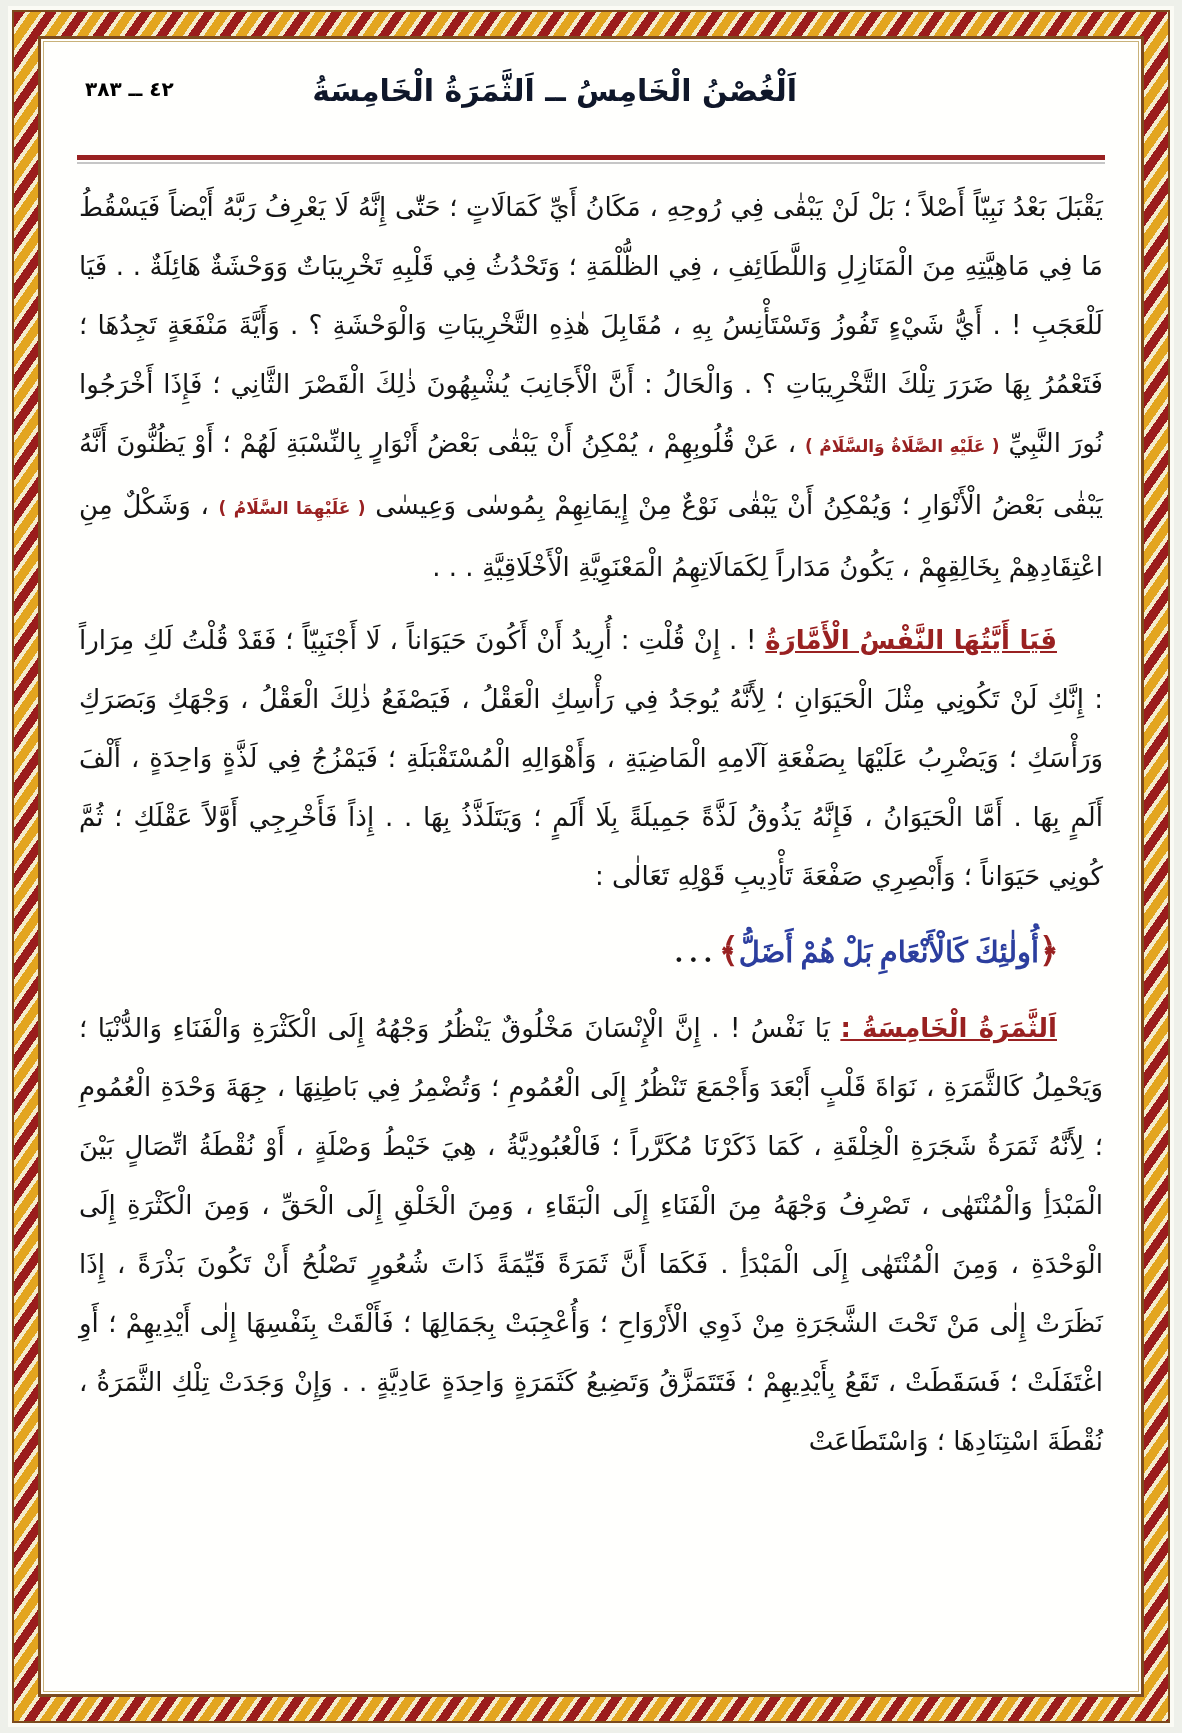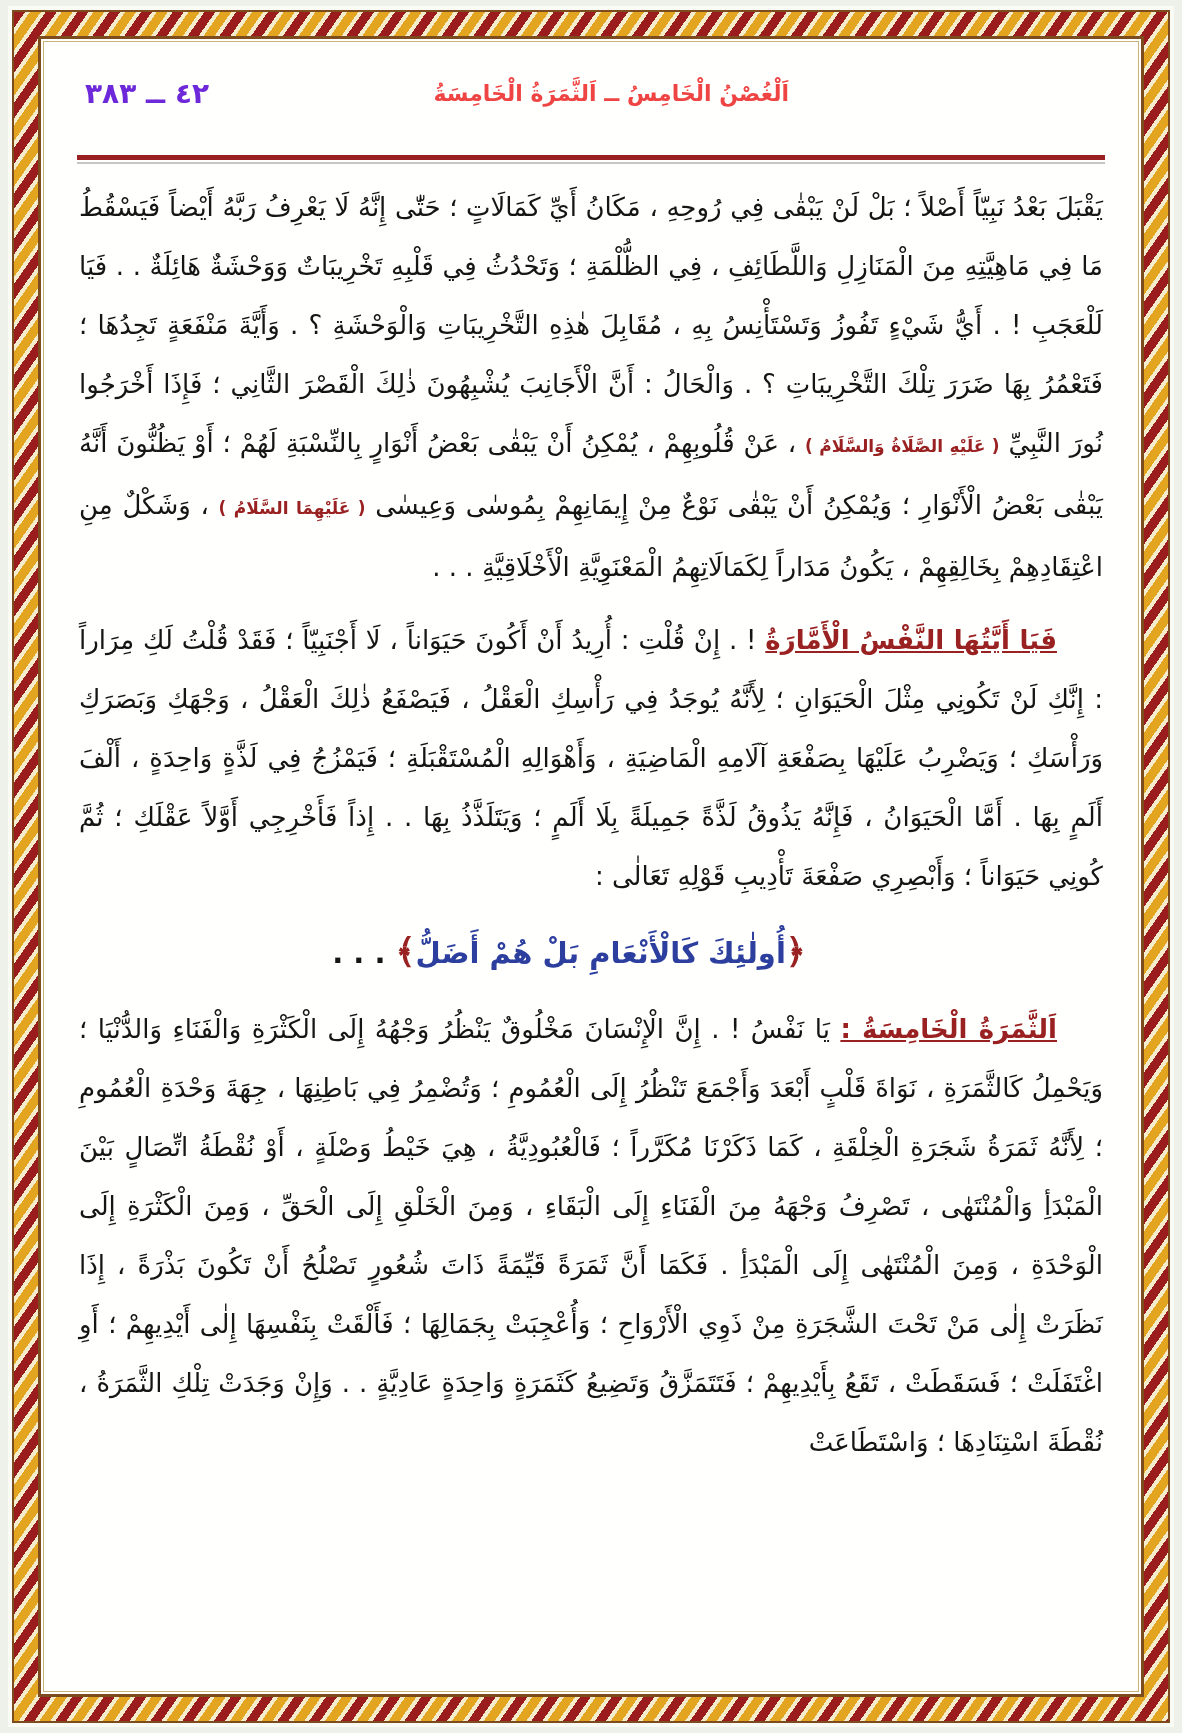--- a/index.html
+++ b/index.html
@@ -41,34 +41,34 @@
   
   .page-header {
     position: relative;
     height: 72px;
     direction: rtl;
   }
   .page-title {
     position: absolute;
     right: 310px;
     top: 8px;
-    margin: 8px;
-    font-size: 22px;
+    margin: 0;
+    font-size: 30px;
     font-weight: bold;
-    color: #ef4444;
+    color: #0f172a;
     letter-spacing: 0.5px;
     white-space: nowrap;
   }
   .page-num {
     position: absolute;
     left: 10px;
     top: 12px;
-    font-size: 28px;
+    font-size: 20px;
     font-weight: bold;
-    color: #6d28d9;
+    color: #000000;
     white-space: nowrap;
   }
   .header-rule {
     height: 2px;
     border-top: 5px solid #992121;
     border-bottom: 2px solid #c6c6c6;
     margin: 18px 2px 0 2px;
   }
   
   .body-text {
@@ -88,24 +88,25 @@
     text-decoration: underline;
   }
   .honorific {
     color: #992121;
     font-weight: bold;
     font-size: 17px;
     white-space: nowrap;
   }
   .verse-line {
     margin: 2px 44px 16px 0;
-    text-align: center;
+    text-align: right;
     font-size: 29px;
     font-weight: bold;
     line-height: 62px;
+    font-family: Liberation Serif, serif;
   }
   .verse-bracket {
     color: #992121;
     font-weight: bold;
     font-size: 34px;
   }
   .verse-words { color: #2c3e9e; }
   .verse-trail { color: #151515; font-weight: bold; }
 </style>
 </head>

